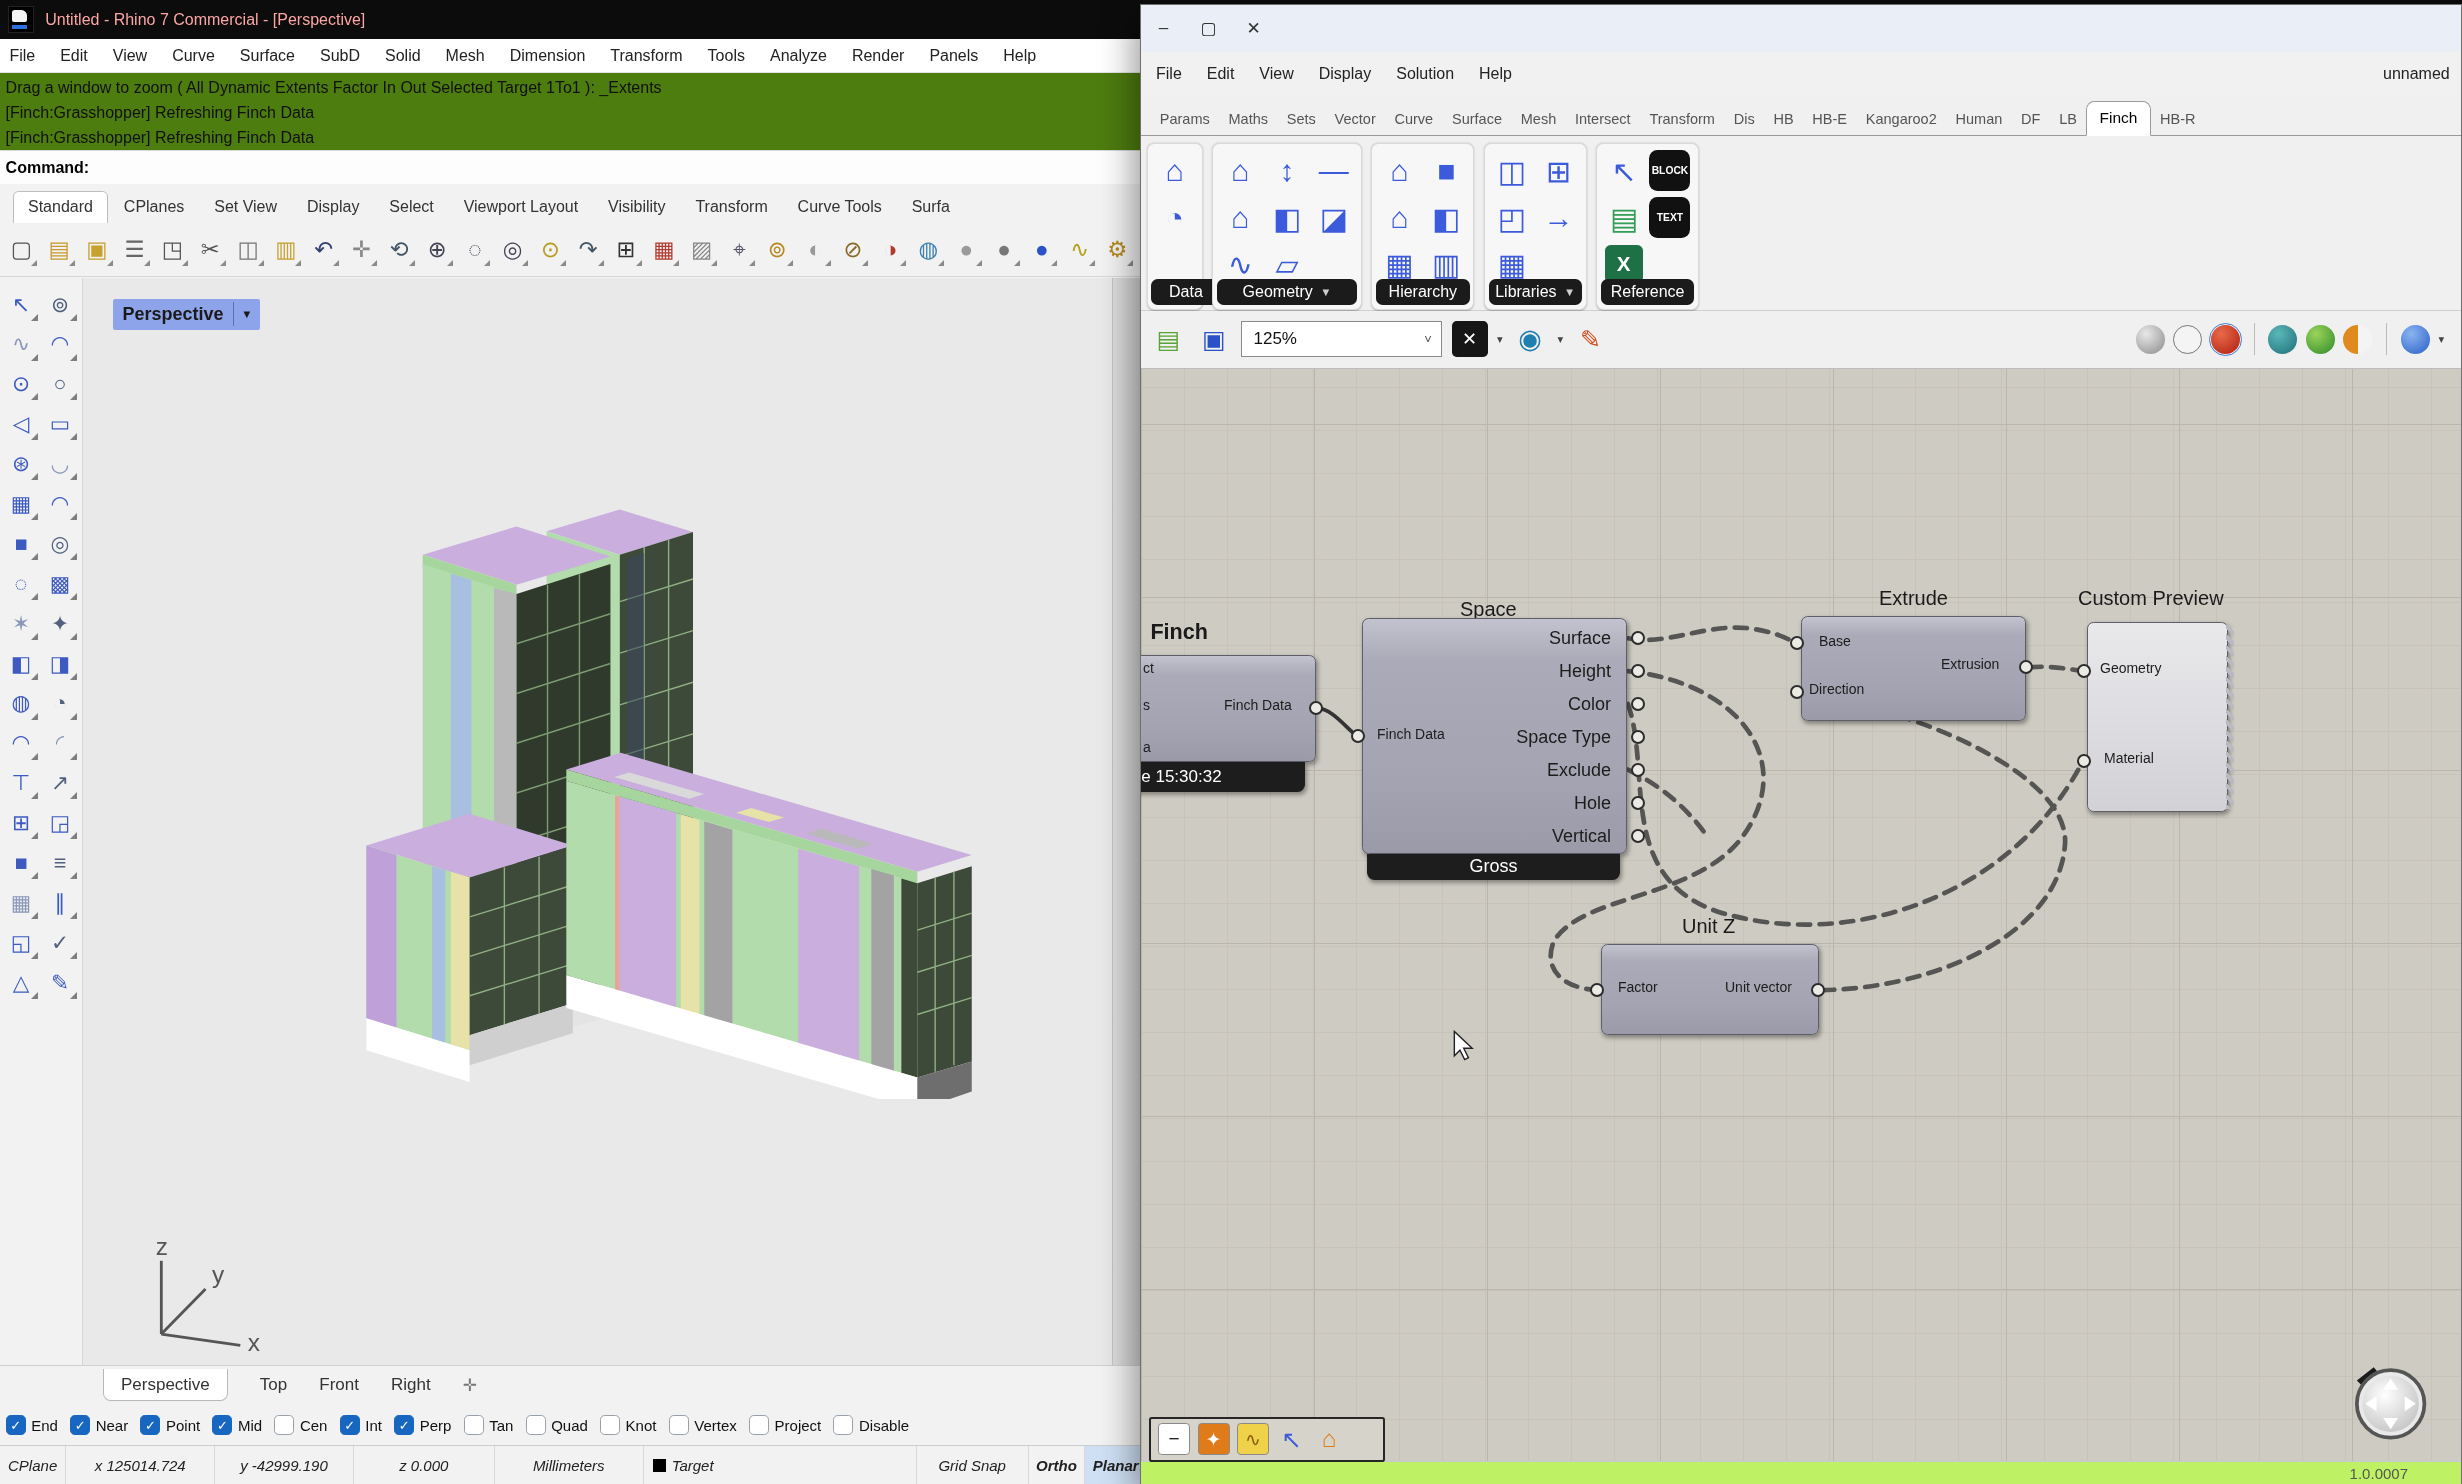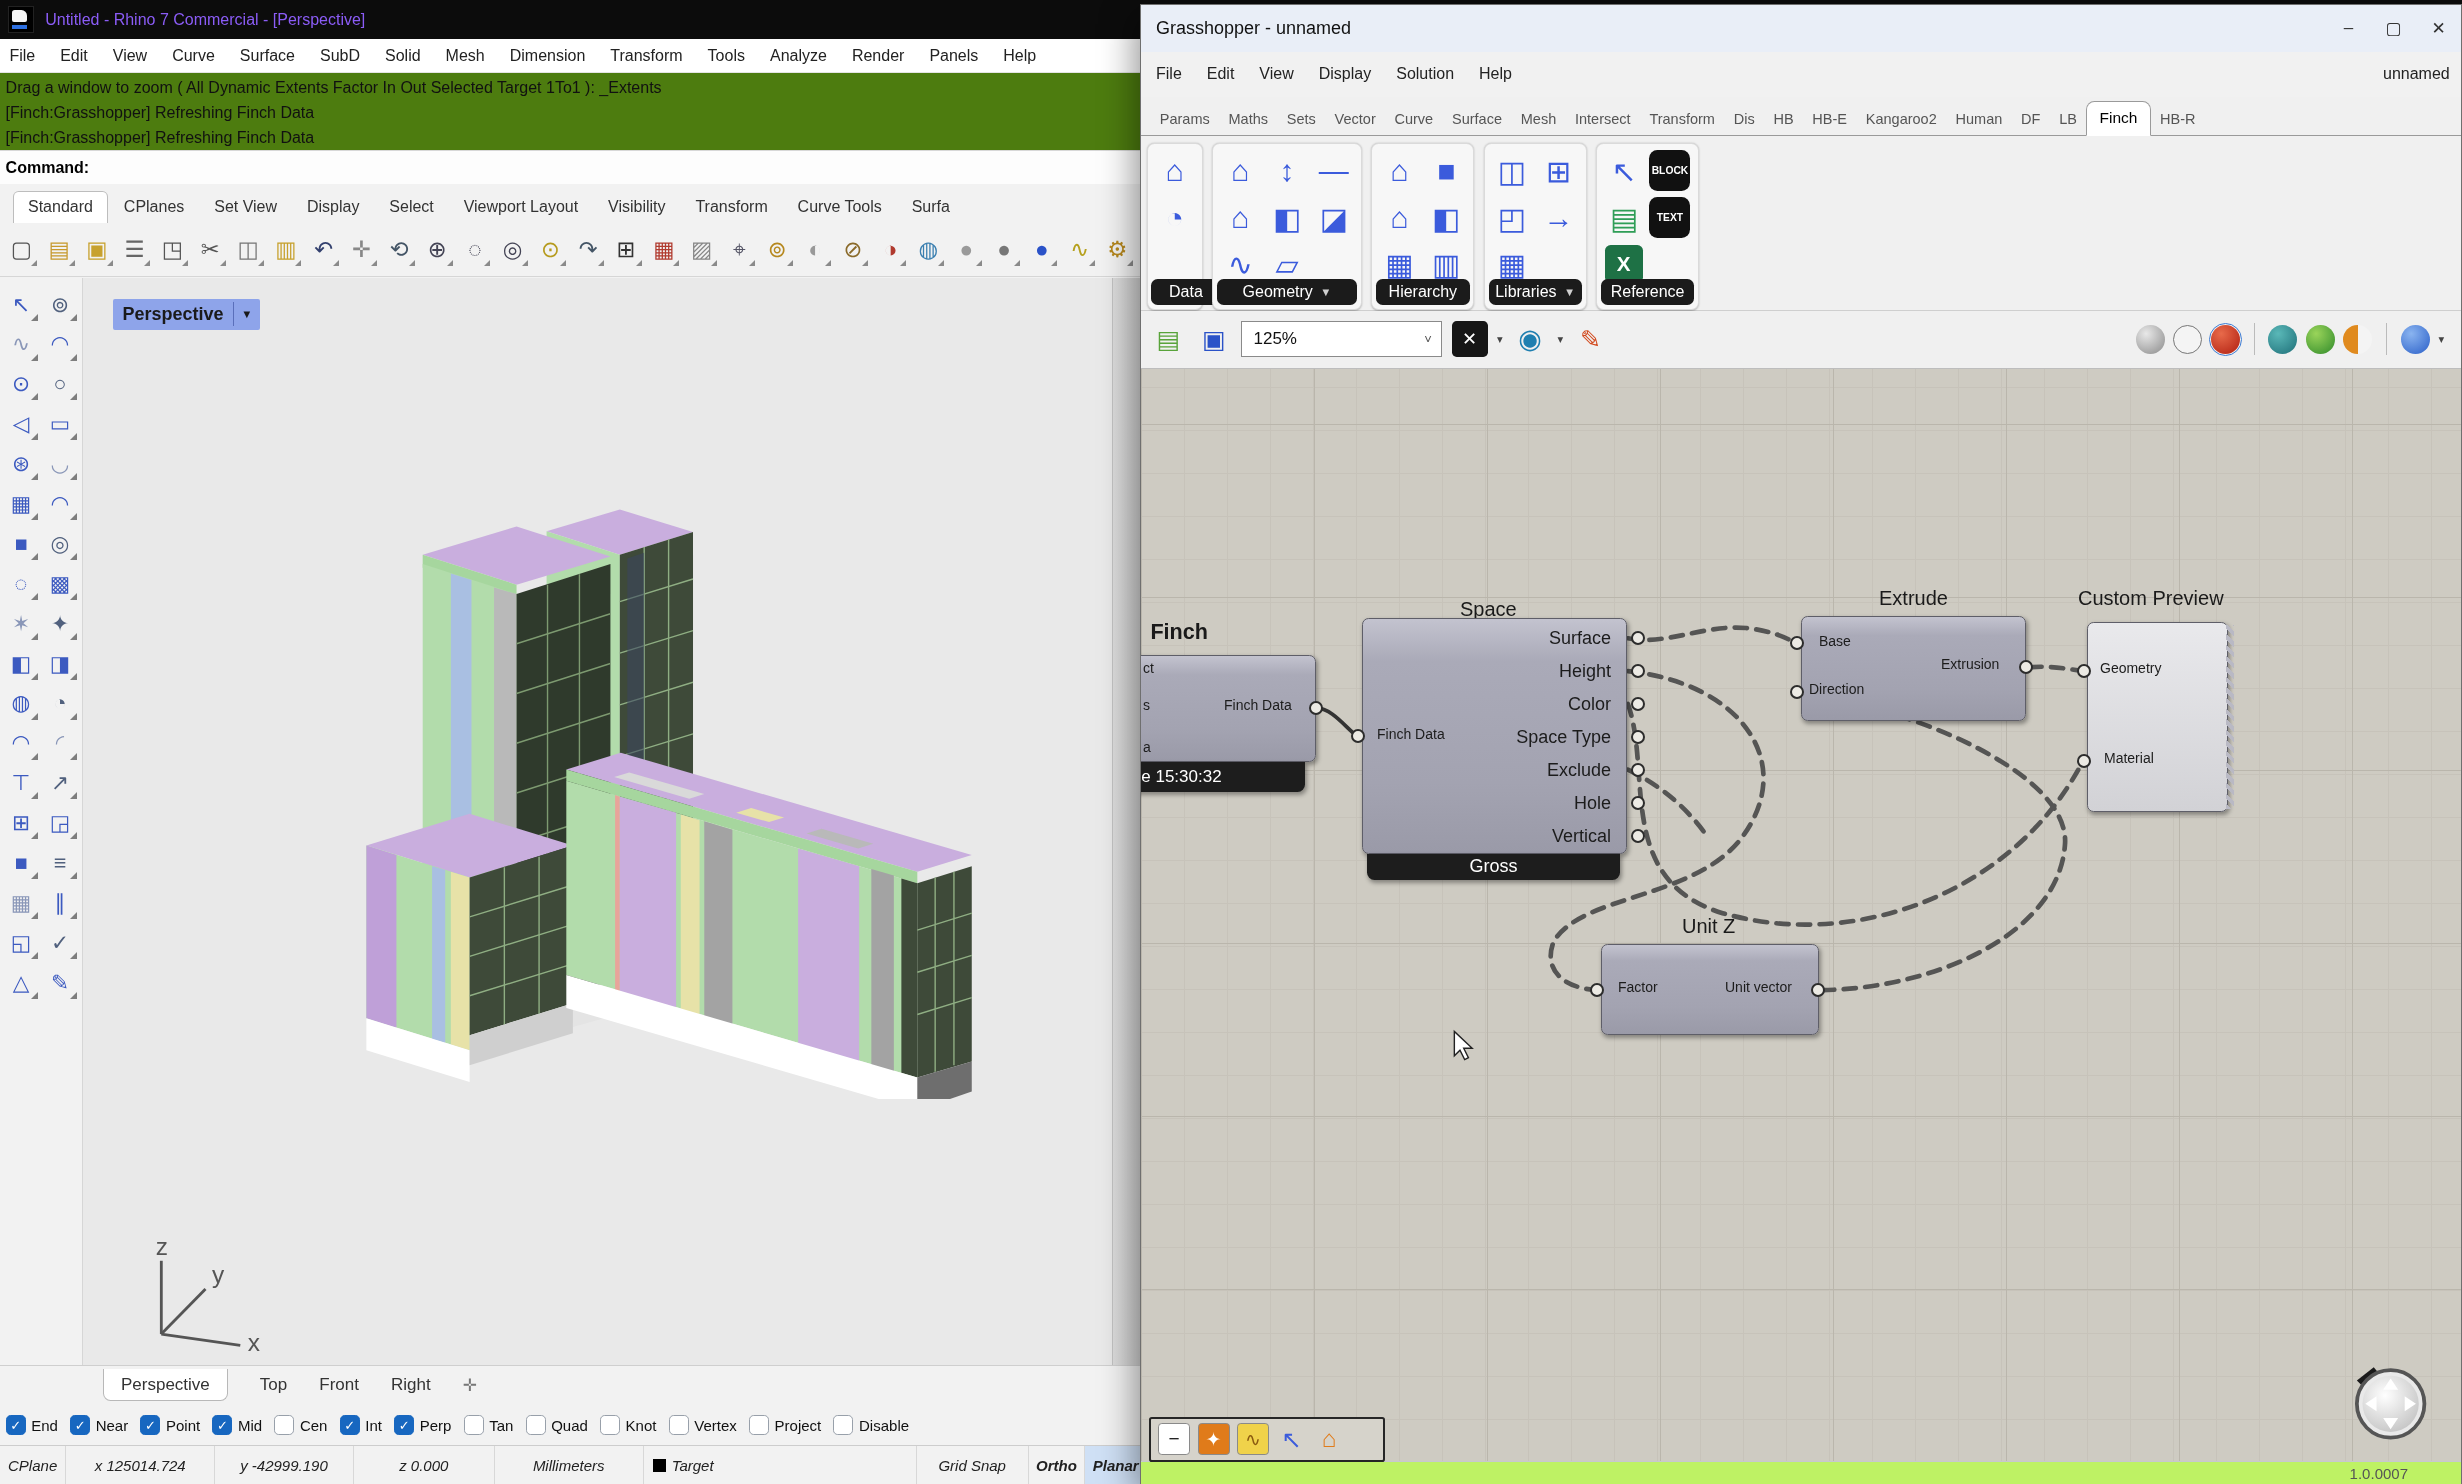--- a/index.html
+++ b/index.html
@@ -6,21 +6,21 @@
   body{width:2462px;height:1485px;position:relative;overflow:hidden;
        font-family:"Liberation Sans", sans-serif; -webkit-font-smoothing:antialiased;}
   .abs{position:absolute;}
 
   
   #rhino{left:0;top:0;width:2462px;height:1485px;background:#f2f2f2;}
   #rh-titlebar{left:0;top:0;width:100%;height:39px;background:#0c0c0c;display:flex;align-items:center;}
   #rh-logo{width:24.4px;height:24.4px;margin-left:7.5px;background:#000;border:0.9px solid #222;position:relative;}
   #rh-logo:before{content:"";position:absolute;left:3.8px;top:2.8px;width:15px;height:12.2px;background:#f5f5f5;border-radius:2.8px 5.6px 1.9px 1.9px;}
   #rh-logo:after{content:"";position:absolute;left:3.8px;bottom:2.8px;width:15px;height:3.8px;background:#2d6fe0;}
-  #rh-title{color:#8b5cf6;font-size:16px;margin-left:11.3px;}
+  #rh-title{color:#fca5a5;font-size:16px;margin-left:11.3px;}
   #rh-menubar{left:0;top:39px;width:1147px;height:34px;background:#ffffff;display:flex;align-items:center;gap:25px;padding-left:9.4px;box-sizing:border-box;border-bottom:0.9px solid #e4e4e4;}
   #rh-menubar span{font-size:16px;color:#222;}
   #rh-history{left:0;top:73px;width:1147px;height:78px;background:#4d7c0f;padding:1.9px 0 0 5.6px;box-sizing:border-box;border-bottom:0.9px solid #d8d8d8;}
   #rh-history div{font-size:16px;color:#111;line-height:25px;white-space:nowrap;}
   #rh-prompt{left:0;top:151px;width:1147px;height:33px;background:#fdfdfd;border-bottom:0.9px solid #cfcfcf;display:flex;align-items:center;}
   #rh-prompt span{font-weight:bold;font-size:16px;color:#000;margin-left:5.6px;}
   #rh-tabs{left:0;top:184px;width:1147px;height:39px;background:#f2f2f2;display:flex;align-items:flex-end;gap:1.9px;padding-left:13px;box-sizing:border-box;}
   .rh-tab{font-size:16px;color:#333;padding:6.6px 14px;white-space:nowrap;}
   .rh-tab.active{background:#fff;border:0.9px solid #bdbdbd;border-bottom:none;border-radius:5.6px 5.6px 0 0;}
   #rh-tools{left:0;top:223px;width:1147px;height:54px;background:#f2f2f2;border-bottom:0.9px solid #d6d6d6;display:flex;align-items:center;gap:2.8px;padding-left:3.8px;box-sizing:border-box;overflow:hidden;}
@@ -385,21 +385,20 @@
       <span>Target</span>
     </div>
     <div class="st" style="width:141px">Grid Snap</div>
     <div class="st bold" style="width:71px">Ortho</div>
     <div class="st bold hl" style="width:77px">Planar</div>
   </div>
 </div>
 
 <div id="gh" class="abs">
   <div id="gh-titlebar" class="abs">
-    <span id="gh-title">Grasshopper - unnamed</span>
     <span class="winbtn">–</span>
     <span class="winbtn">▢</span>
     <span class="winbtn">✕</span>
   </div>
   <div id="gh-menubar" class="abs">
       <span>File</span>
       <span>Edit</span>
       <span>View</span>
       <span>Display</span>
       <span>Solution</span>

